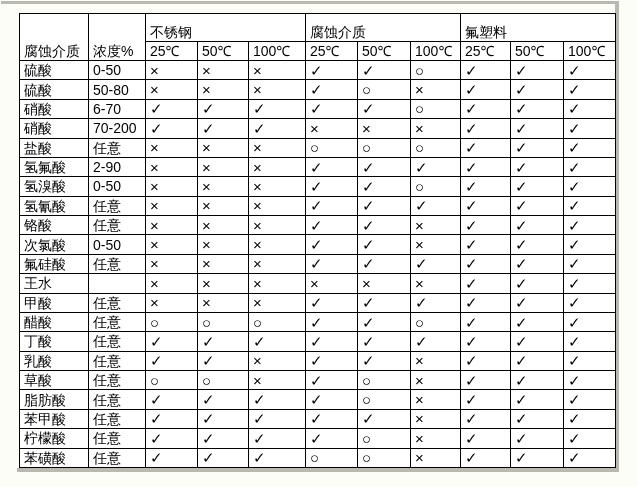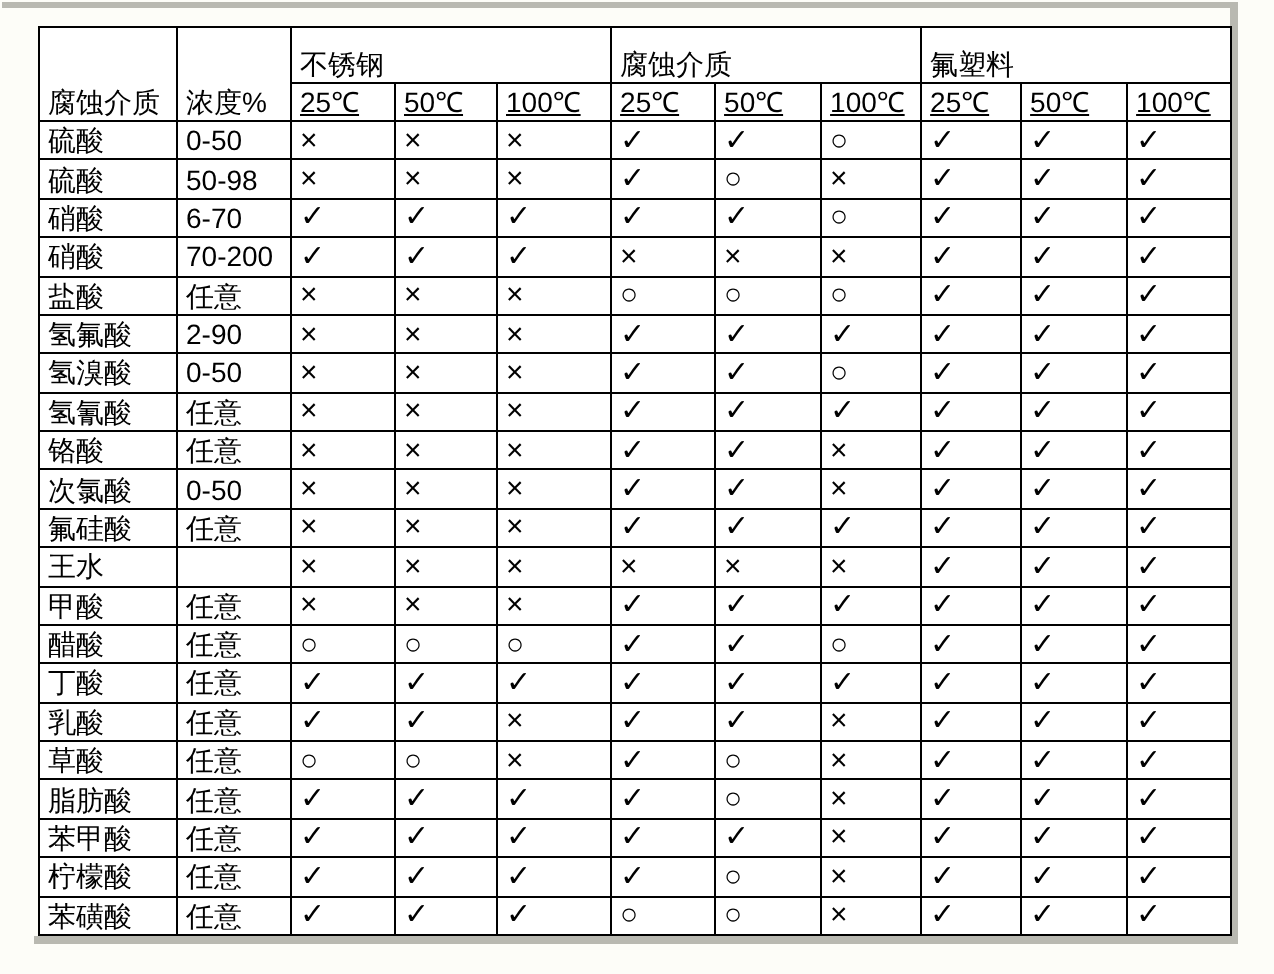--- a/index.html
+++ b/index.html
@@ -37,21 +37,21 @@
     font-size: 14px;
     color: #000000;
     text-align: left;
     vertical-align: middle;
     padding: 0 0 0 4px;
     white-space: nowrap;
     overflow: hidden;
     line-height: 1;
   }
   tr.material-row th { height: 25px; vertical-align: bottom; padding-bottom: 2px; }
-  tr.temp-row th     { height: 18px; text-decoration: underline; }
+  tr.temp-row th     { height: 18px; }
   td.sym { font-size: 15px; }
 </style>
 </head>
 <body style="background: rgb(253, 253, 248);">
 
 <div id="frame-top" class="frame" style="background: rgb(185, 185, 177);"></div>
 <div id="frame-right" class="frame" style="background: rgb(185, 185, 177);"></div>
 <div id="frame-bottom" class="frame" style="background: rgb(185, 185, 177);"></div>
 
 <table class="corrosion">
@@ -97,21 +97,21 @@
         <td class="sym">×</td>
         <td class="sym">✓</td>
         <td class="sym">✓</td>
         <td class="sym">○</td>
         <td class="sym">✓</td>
         <td class="sym">✓</td>
         <td class="sym">✓</td>
       </tr>
       <tr>
         <td>硫酸</td>
-        <td>50-98</td>
+        <td>50-80</td>
         <td class="sym">×</td>
         <td class="sym">×</td>
         <td class="sym">×</td>
         <td class="sym">✓</td>
         <td class="sym">○</td>
         <td class="sym">×</td>
         <td class="sym">✓</td>
         <td class="sym">✓</td>
         <td class="sym">✓</td>
       </tr>

